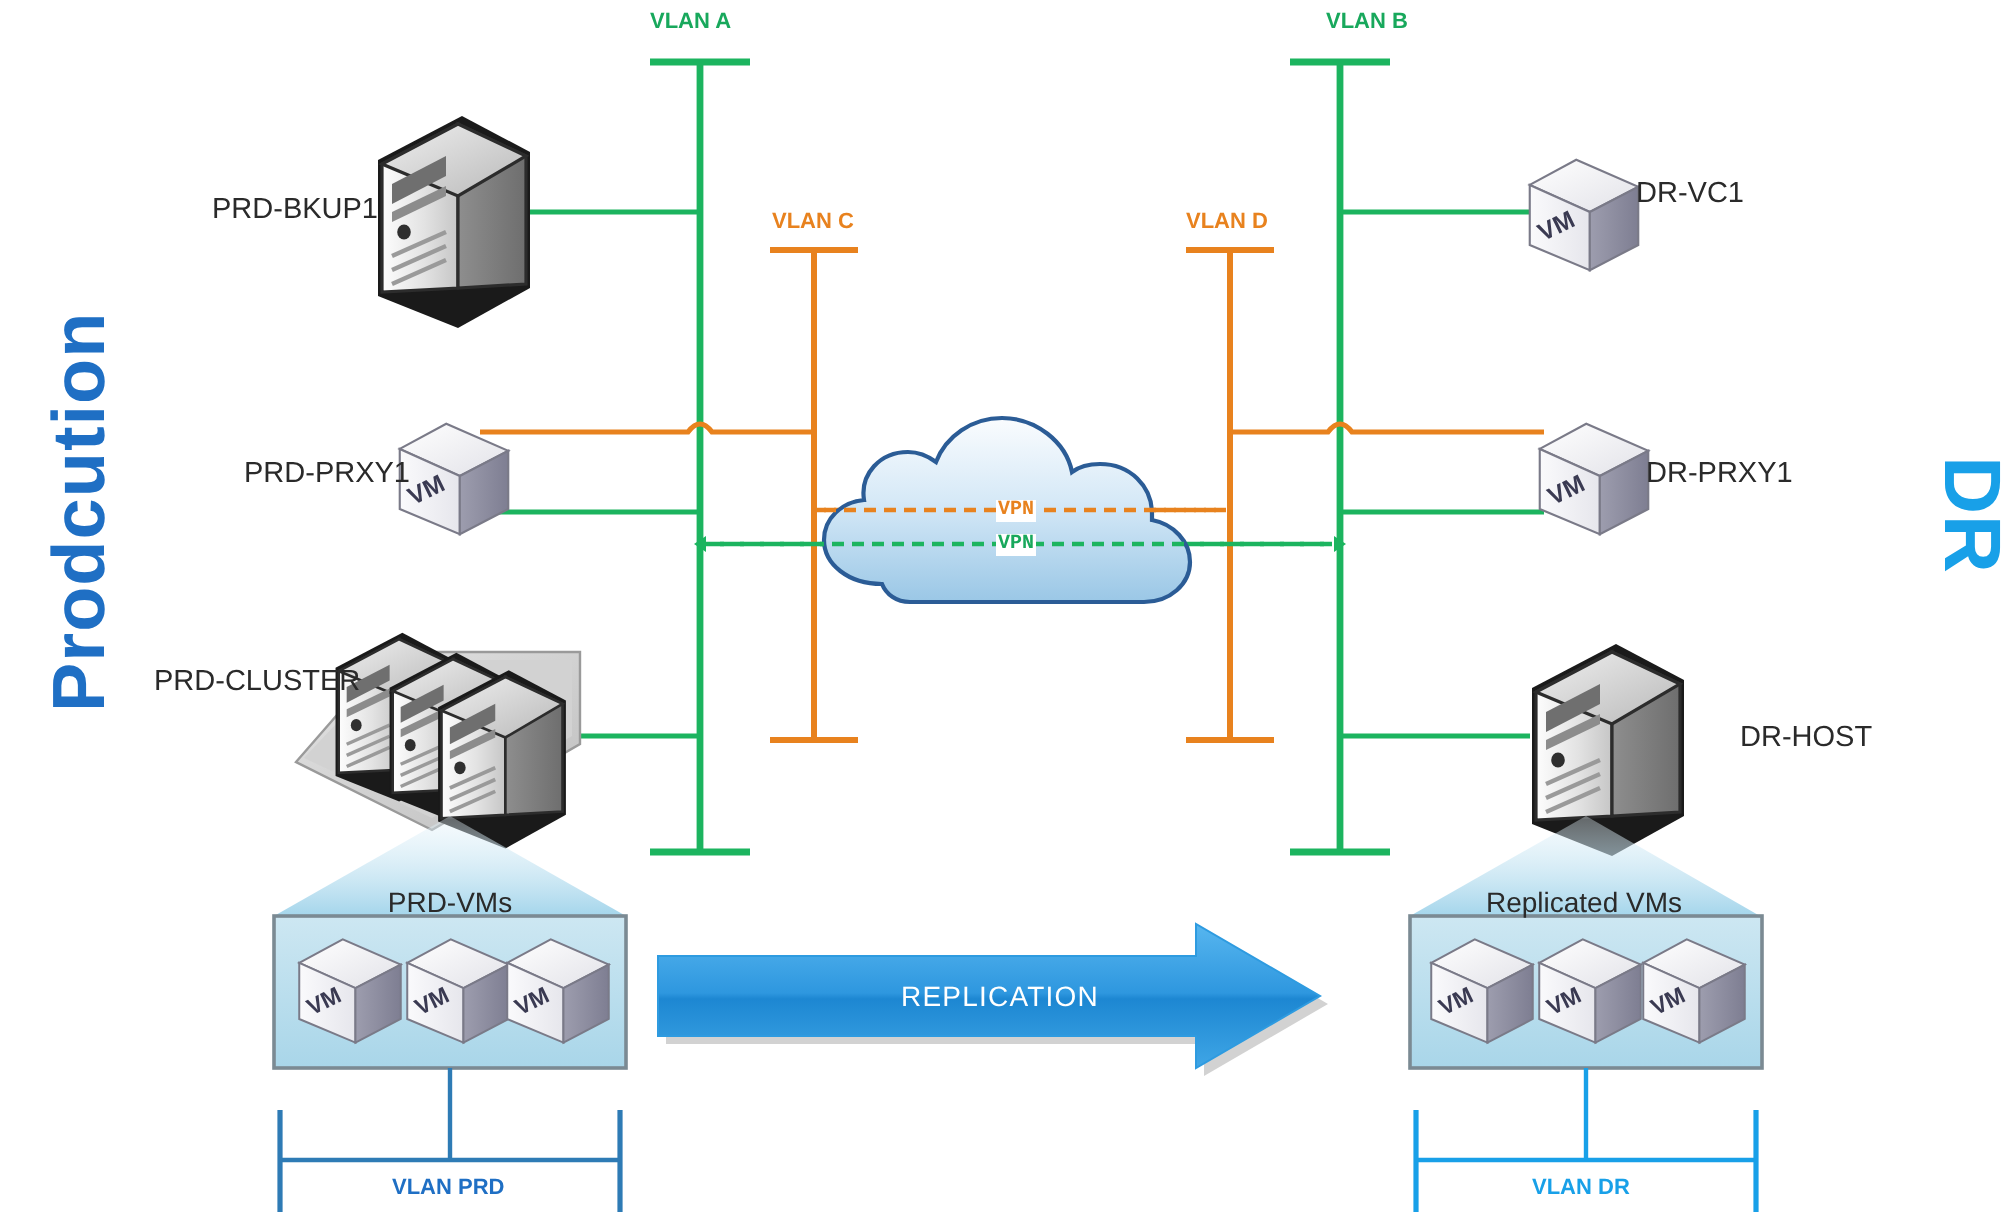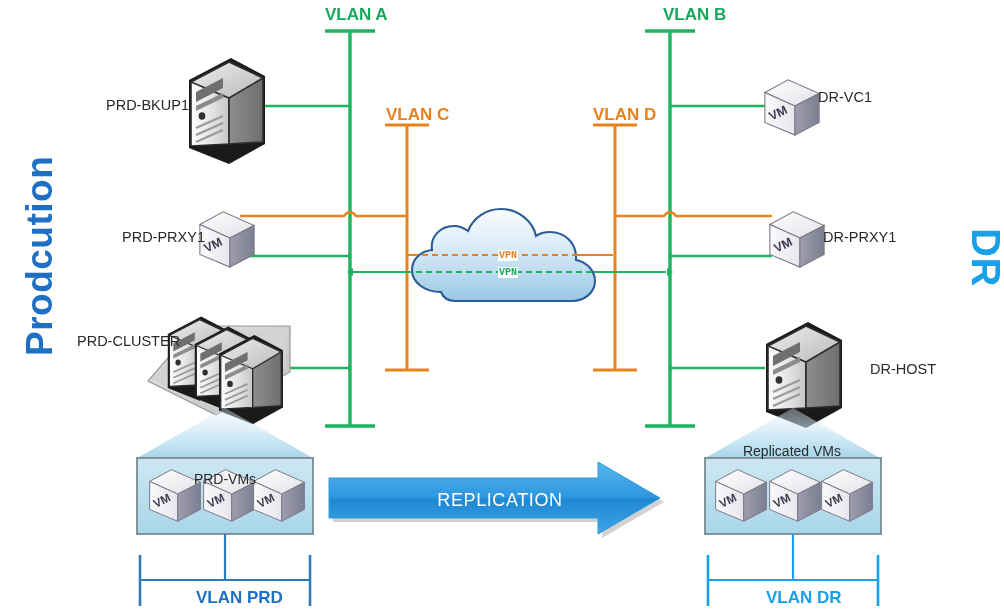--- a/index.html
+++ b/index.html
@@ -52,21 +52,21 @@
     transform-origin: 50% 50%;
   }
   .node-label {
     position: absolute;
     font-size: 14.5px;
     color: #2a2a2a;
     white-space: nowrap;
   }
   .vlan-label {
     position: absolute;
-    font-size: 17px;
+    font-size: 11px;
     font-weight: bold;
     white-space: nowrap;
   }
   .vlan-green { color: #18A85C; }
   .vlan-orange { color: #E8821E; }
   .vlan-blue { color: #1F6FC4; }
   .vpn-label {
     position: absolute;
     font-size: 10px;
     font-weight: bold;
@@ -84,21 +84,21 @@
     color: #2a2a2a;
     white-space: nowrap;
     text-align: center;
   }
   #replication-label {
     position: absolute;
     left: 400px;
     top: 490px;
     width: 200px;
     text-align: center;
-    font-size: 18px;
+    font-size: 14px;
     color: #ffffff;
     letter-spacing: 0.6px;
     white-space: nowrap;
   }
 </style>
 </head>
 <body>
 
 <div id="canvas">
 
@@ -318,17 +318,17 @@
   <div class="vpn-label vpn-green" style="left:498px; top:267px;">VPN</div>
 
   <div class="node-label" style="left:106px; top:97px;">PRD-BKUP1</div>
   <div class="node-label" style="left:122px; top:229px;">PRD-PRXY1</div>
   <div class="node-label" style="left:77px; top:333px;">PRD-CLUSTER</div>
 
   <div class="node-label" style="left:818px; top:89px;">DR-VC1</div>
   <div class="node-label" style="left:823px; top:229px;">DR-PRXY1</div>
   <div class="node-label" style="left:870px; top:361px;">DR-HOST</div>
 
-  <div class="grouping-label" style="left:155px; top:443px; width:140px;margin-top:28px;">PRD-VMs</div>
+  <div class="grouping-label" style="left:155px; top:443px; width:140px;">PRD-VMs</div>
   <div class="grouping-label" style="left:722px; top:443px; width:140px;">Replicated VMs</div>
 
   <div id="replication-label">REPLICATION</div>
 </div>
 
 </body></html>

